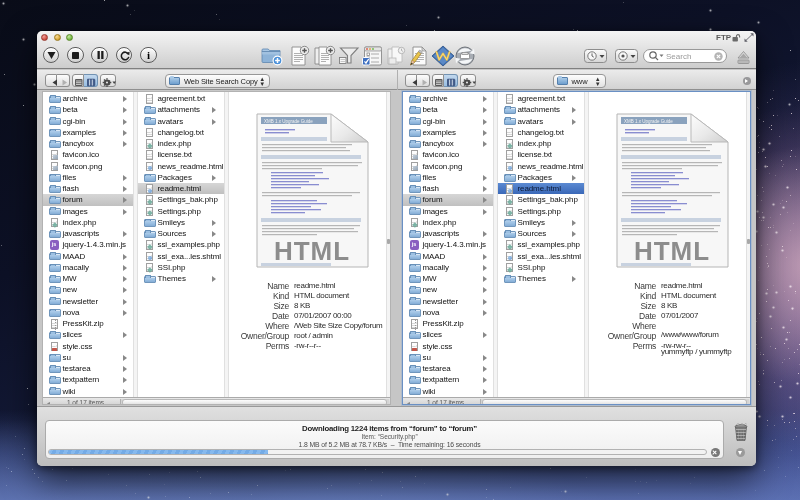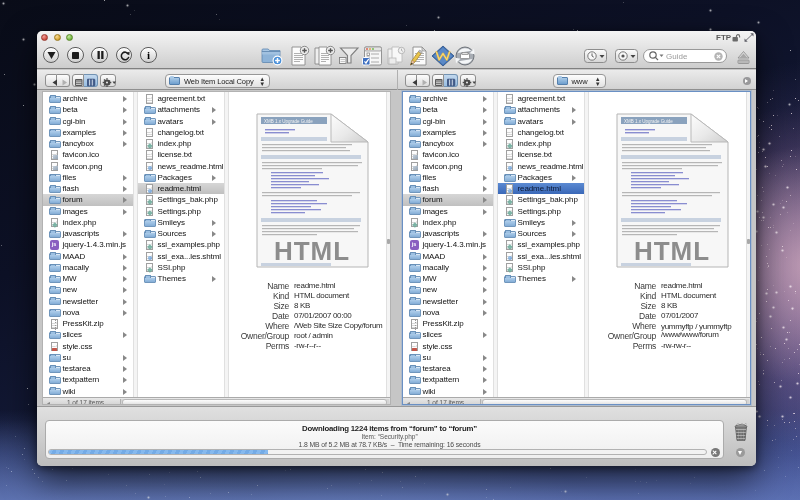--- a/index.html
+++ b/index.html
@@ -231,21 +231,21 @@
 <path d="M7.5,3.5 L11.5,8 L3.5,8 Z" fill="#a8a8a8"></path>
 <rect x="2" y="10" width="11" height="3.5" rx="0.8" fill="#c8c8c8" stroke="#8a8a8a" stroke-width="0.8"></rect>
 <path d="M3,11 H12 M3,12.2 H12" stroke="#9a9a9a" stroke-width="0.5"></path>
 </svg>
     <div class="search">
       <svg width="16" height="12" style="position:absolute;left:4px;top:0.5px">
           <circle cx="5" cy="5" r="3.2" stroke="#666" stroke-width="1.2" fill="none"></circle>
           <path d="M7.4,7.4 L10,10" stroke="#666" stroke-width="1.2"></path>
           <path d="M11.5,4.5 L15.5,4.5 L13.5,7 Z" fill="#777"></path>
         </svg>
-      <span style="position:absolute;left:22px;top:2.5px;font-size:8px;color:#9a9a9a;">Guide</span>
+      <span style="position:absolute;left:22px;top:2.5px;font-size:8px;color:#9a9a9a;">Search</span>
       <svg style="position:absolute;right:3px;top:2.25px" width="9" height="9">
           <circle cx="4.5" cy="4.5" r="4.2" fill="#b5b5b5"></circle>
           <path d="M2.8,2.8 L6.2,6.2 M6.2,2.8 L2.8,6.2" stroke="#fff" stroke-width="1.1"></path>
         </svg>
     </div>
   </div>
   <div class="pbar">
     <div class="pdivider"></div>
     <div class="seg" style="left:7.5px;width:12.5px;border-radius:3px 0 0 3px;"><svg width="12" height="12" style="margin:0.5px 0 0 3px">
           <path d="M8,2.5 L3.5,5.5 L8,8.5 Z" fill="#3a3a3a"></path>
@@ -298,21 +298,21 @@
             <circle cx="5" cy="5.5" r="3.1"></circle>
             <g stroke="#4a4a4a" stroke-width="1.5">
               <path d="M5,1.2 V2.6 M5,8.4 V9.8 M0.7,5.5 H2.1 M7.9,5.5 H9.3 M2,2.5 L3,3.5 M8,7.5 L7,6.5 M8,3.5 L7,4.5 M2,8.5 L3,7.5"></path>
             </g>
           </g>
           <circle cx="5" cy="5.5" r="1.1" fill="#ddd"></circle>
           <path d="M10.5,4.5 L14,4.5 L12.2,7 Z" fill="#444"></path>
         </svg></div>
     <div class="ddown" style="left:128px;width:105px;">
       <div class="ddfold"></div>
-        <span style="position:absolute;left:18px;top:2.8px;">Web Item Local Copy</span>
+        <span style="position:absolute;left:18px;top:2.8px;">Web Site Search Copy</span>
       <div class="ddarr">▲<br>▼</div>
     </div>
     <div class="ddown" style="left:515.5px;width:53px;">
       <div class="ddfold"></div>
         <span style="position:absolute;left:18px;top:2.8px;">www</span>
       <div class="ddarr">▲<br>▼</div>
     </div>
     <div class="playbtn"></div>
   </div>
   <div class="browser">
@@ -874,21 +874,21 @@
         <div class="mval" style="top:189px;left:258px">readme.html</div>
 <div class="mlab" style="top:199px;width:253px">Kind</div>
         <div class="mval" style="top:199px;left:258px">HTML document</div>
 <div class="mlab" style="top:209px;width:253px">Size</div>
         <div class="mval" style="top:209px;left:258px">8 KB</div>
 <div class="mlab" style="top:219px;width:253px">Date</div>
         <div class="mval" style="top:219px;left:258px">07/01/2007</div>
 <div class="mlab" style="top:229px;width:253px">Where</div>
         <div class="mval" style="top:238px;left:258px">/www/www/forum</div>
 <div class="mlab" style="top:239px;width:253px">Owner/Group</div>
-        <div class="mval" style="top:230px;left:258px">yummyftp / yummyftp</div>
+        <div class="mval" style="top:255px;left:258px">yummyftp / yummyftp</div>
 <div class="mlab" style="top:249px;width:253px">Perms</div>
         <div class="mval" style="top:249px;left:258px">-rw-rw-r--</div>
   <div class="pstat">
     <div class="parr">◂</div>
     <div class="pitems">1 of 17 items</div>
     <div class="ptrack">
             <div class="pthumb"></div>
           </div>
   </div>
 </div>

